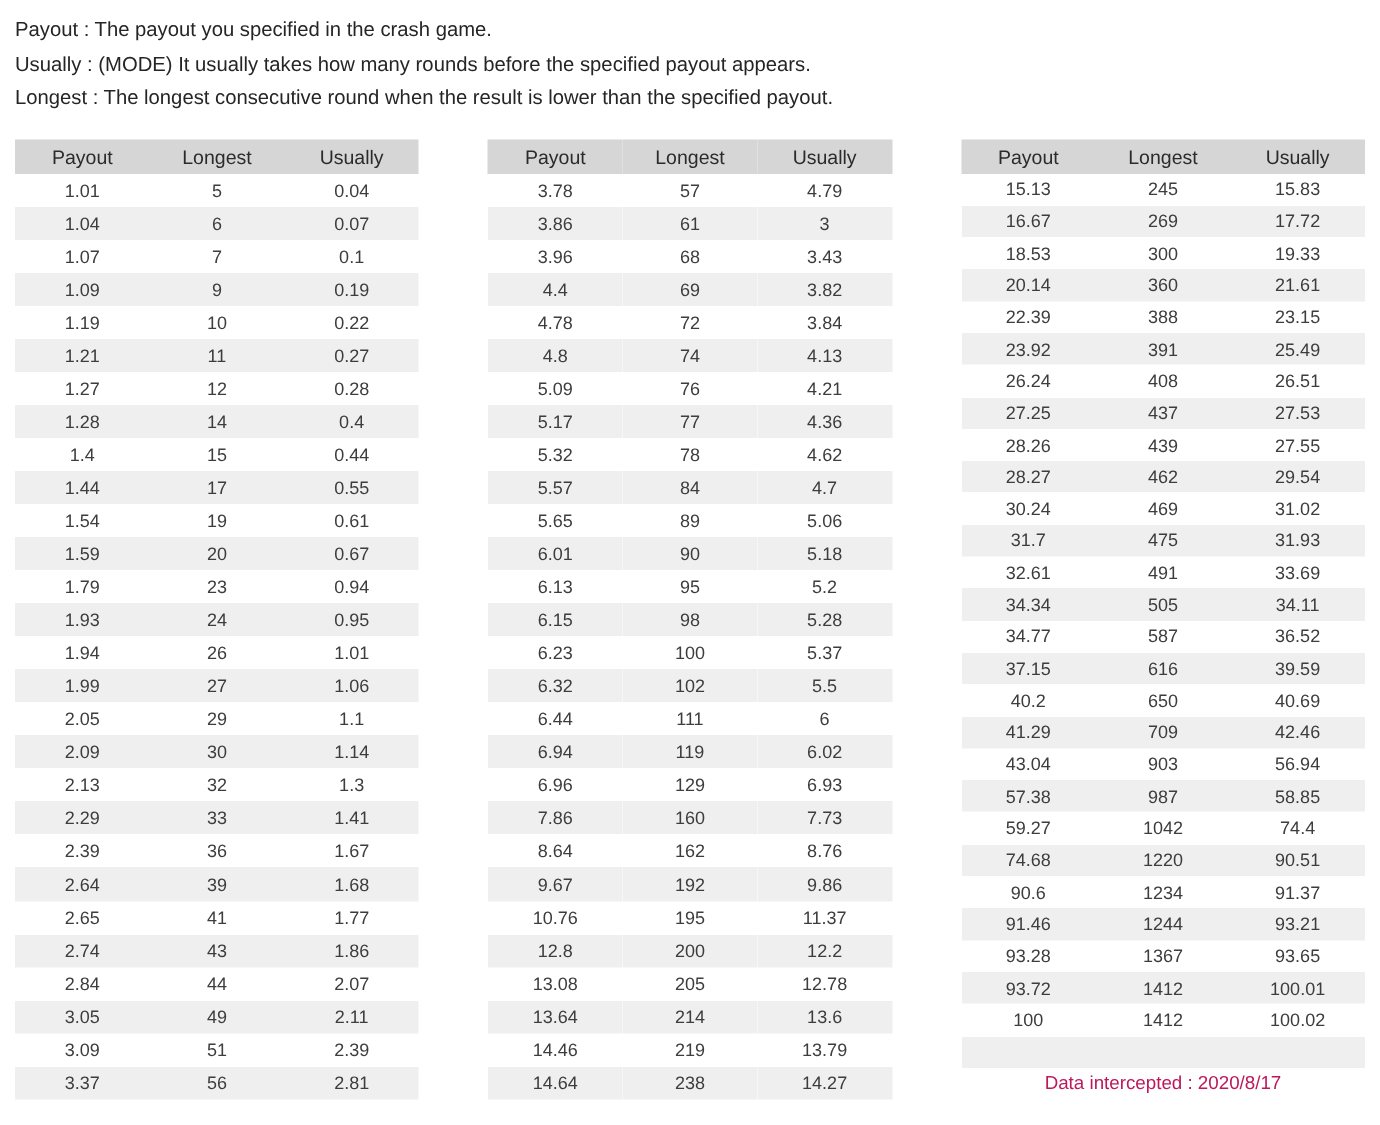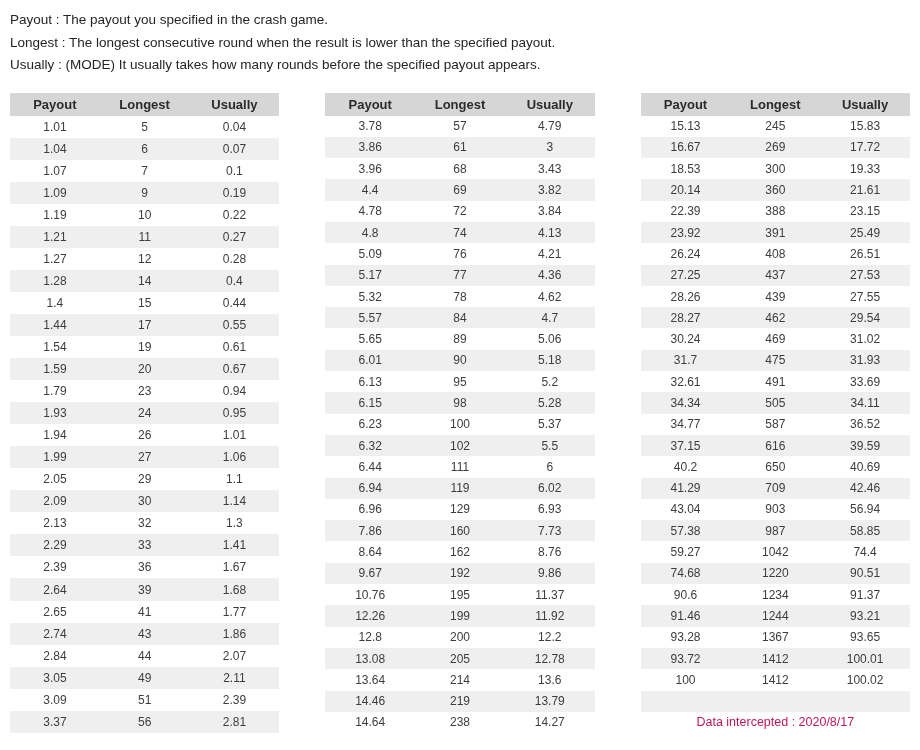--- a/index.html
+++ b/index.html
@@ -30,21 +30,21 @@
     margin: 16px 10px 0 10px;
   }
   table {
     flex: 1;
     border-collapse: collapse;
     table-layout: fixed;
     width: 100%;
   }
   th {
     background: var(--header-bg);
-    font-weight: bold;
+    font-weight: normal;
     font-size: 13px;
     color: #2b2b2b;
     height: 23px;
     text-align: center;
     padding: 0;
   }
   td {
     font-size: 12px;
     color: var(--text-color);
     height: 21.3px;
@@ -55,22 +55,22 @@
   }
   tbody tr:nth-child(even) td { background: var(--stripe-bg); }
   .footer-cell { font-size: 12.5px; color: #be185d; }
 </style>
 </head>
 <body>
 
 <div class="page">
   <div class="description">
     <div>Payout : The payout you specified in the crash game.</div>
+    <div>Usually : (MODE) It usually takes how many rounds before the specified payout appears.</div>
     <div>Longest : The longest consecutive round when the result is lower than the specified payout.</div>
-    <div>Usually : (MODE) It usually takes how many rounds before the specified payout appears.</div>
   </div>
   <div class="tables-row">
     <table>
         <thead>
           <tr>
             <th>Payout</th>
             <th>Longest</th>
             <th>Usually</th>
           </tr>
         </thead>
@@ -333,25 +333,20 @@
           </tr>
           <tr>
             <td>9.67</td>
             <td>192</td>
             <td>9.86</td>
           </tr>
           <tr>
             <td>10.76</td>
             <td>195</td>
             <td>11.37</td>
-          </tr>
-          <tr>
-            <td>12.26</td>
-            <td>199</td>
-            <td>11.92</td>
           </tr>
           <tr>
             <td>12.8</td>
             <td>200</td>
             <td>12.2</td>
           </tr>
           <tr>
             <td>13.08</td>
             <td>205</td>
             <td>12.78</td>

